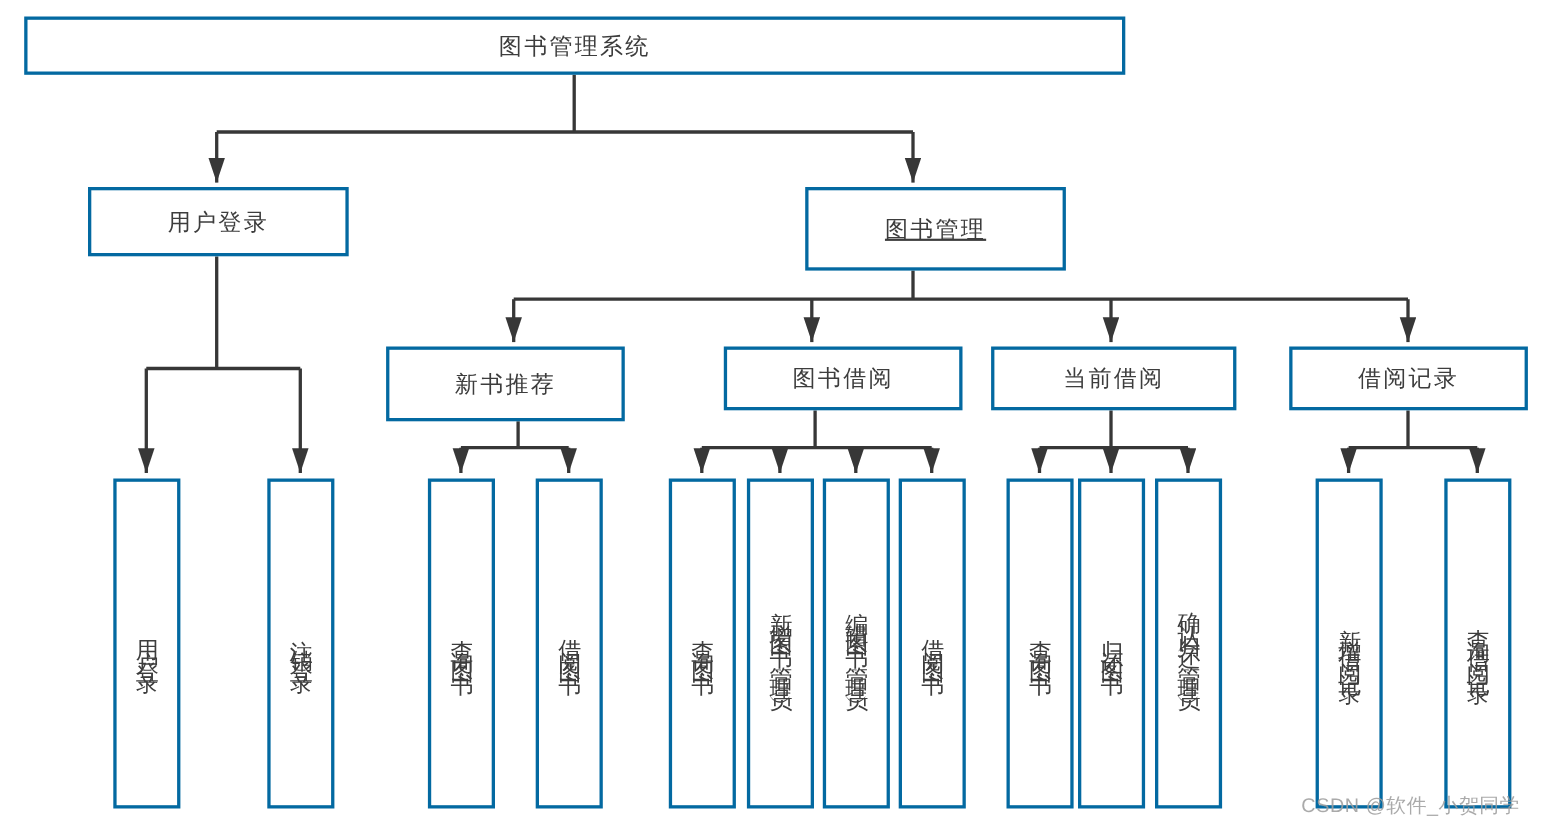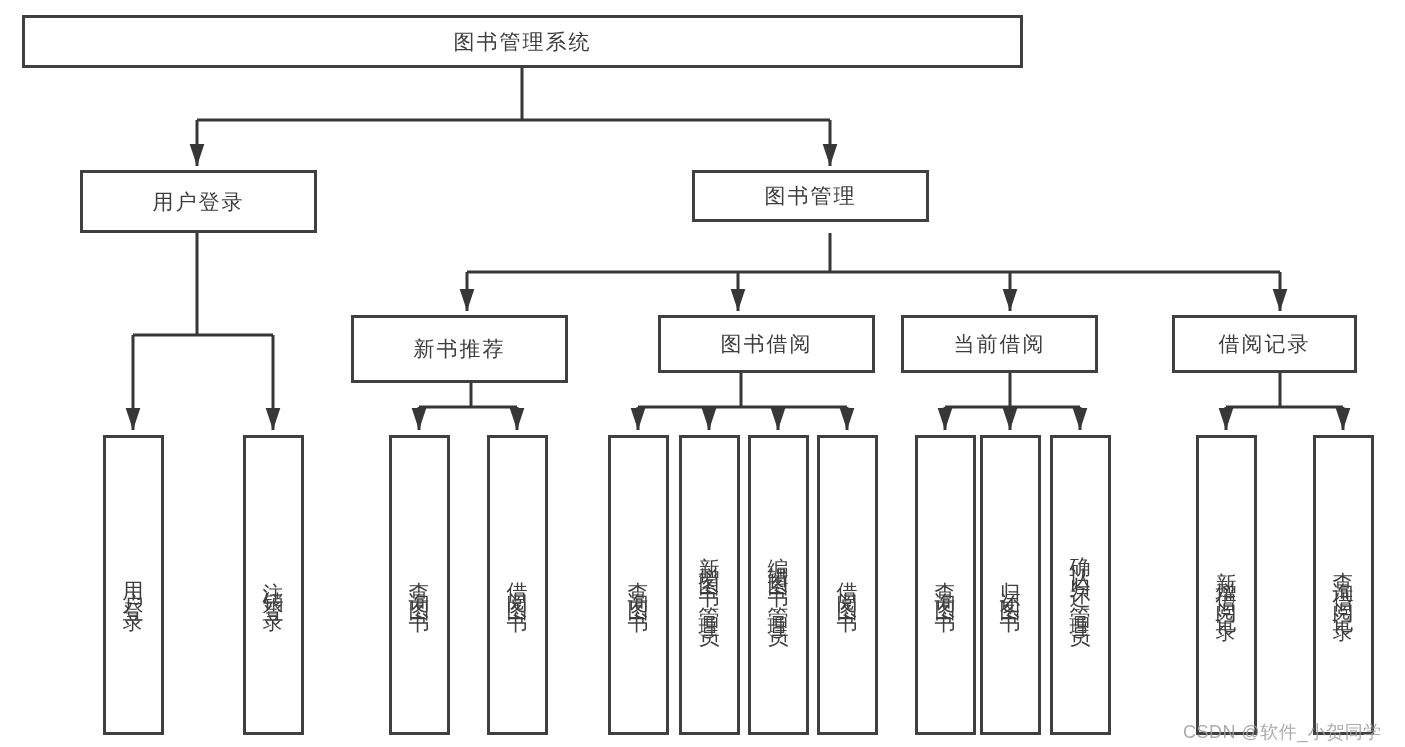--- a/index.html
+++ b/index.html
@@ -19,21 +19,21 @@
     position: absolute;
     left: 0; top: 0;
     width: 1405px; height: 747px;
     z-index: 1;
     pointer-events: none;
   }
   .node {
     position: absolute;
     box-sizing: border-box;
     background: #ffffff;
-    border: 3px solid #404040;
+    border: 3px solid #0369a1;
     color: #3d3d3d;
     display: flex;
     align-items: center;
     justify-content: center;
     z-index: 2;
   }
   .node.h span {
     font-size: 21px;
     letter-spacing: 2px;
     white-space: nowrap;
@@ -105,34 +105,34 @@
     </g>
   </svg>
 
   <div class="node h" style="left:22px; top:15px; width:1001px; height:53px;">
     <span>图书管理系统</span>
   </div>
 
   <div class="node h" style="left:80px; top:170px; width:237px; height:63px;">
     <span>用户登录</span>
   </div>
-  <div class="node h" style="left:692px; top:170px; width:237px; height:52px;">
+  <div class="node h" style="left:732px; top:170px; width:237px; height:76px;text-decoration:underline;">
     <span>图书管理</span>
   </div>
 
   <div class="node h" style="left:351px; top:315px; width:217px; height:68px;">
     <span>新书推荐</span>
   </div>
   <div class="node h" style="left:658px; top:315px; width:217px; height:58px;">
     <span>图书借阅</span>
   </div>
-  <div class="node h" style="left:901px; top:315px; width:197px; height:58px;">
+  <div class="node h" style="left:901px; top:315px; width:223px; height:58px;">
     <span>当前借阅</span>
   </div>
-  <div class="node h" style="left:1172px; top:315px; width:185px; height:58px;">
+  <div class="node h" style="left:1172px; top:315px; width:217px; height:58px;">
     <span>借阅记录</span>
   </div>
 
   <div class="node v" style="left:103px; top:435px; width:61px; height:300px;">
     <span>用户登录</span>
   </div>
   <div class="node v" style="left:243px; top:435px; width:61px; height:300px;">
     <span>注销登录</span>
   </div>
 

